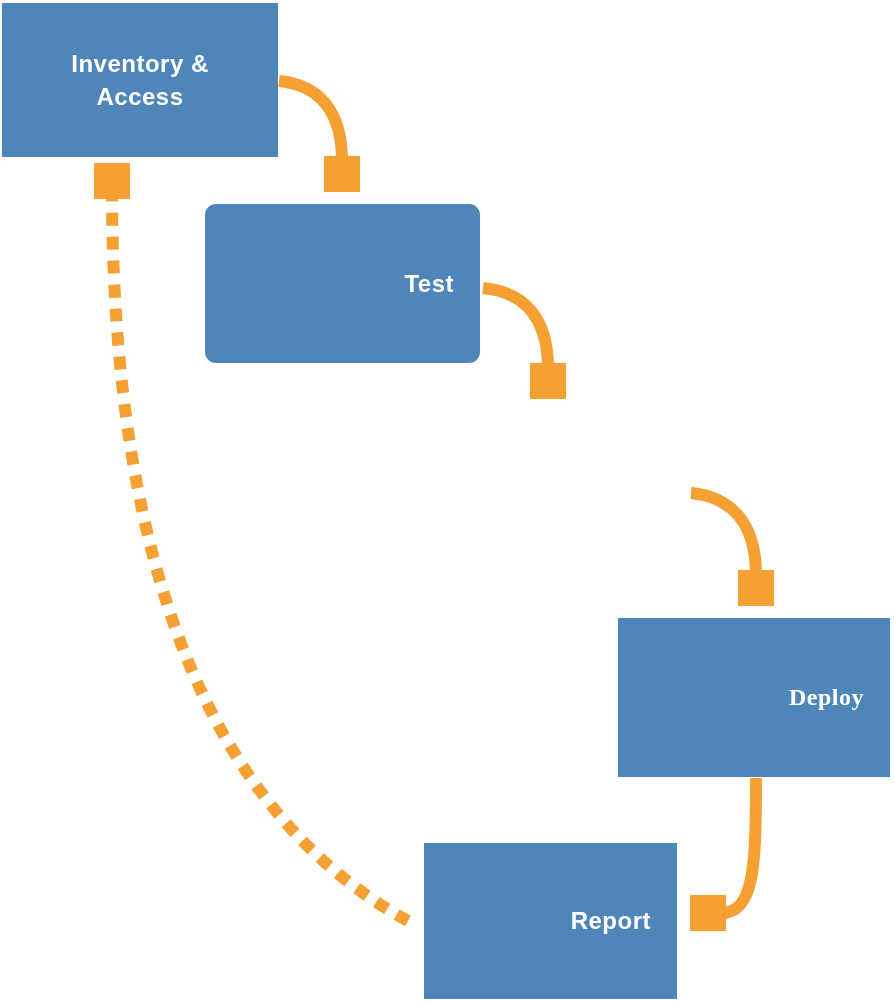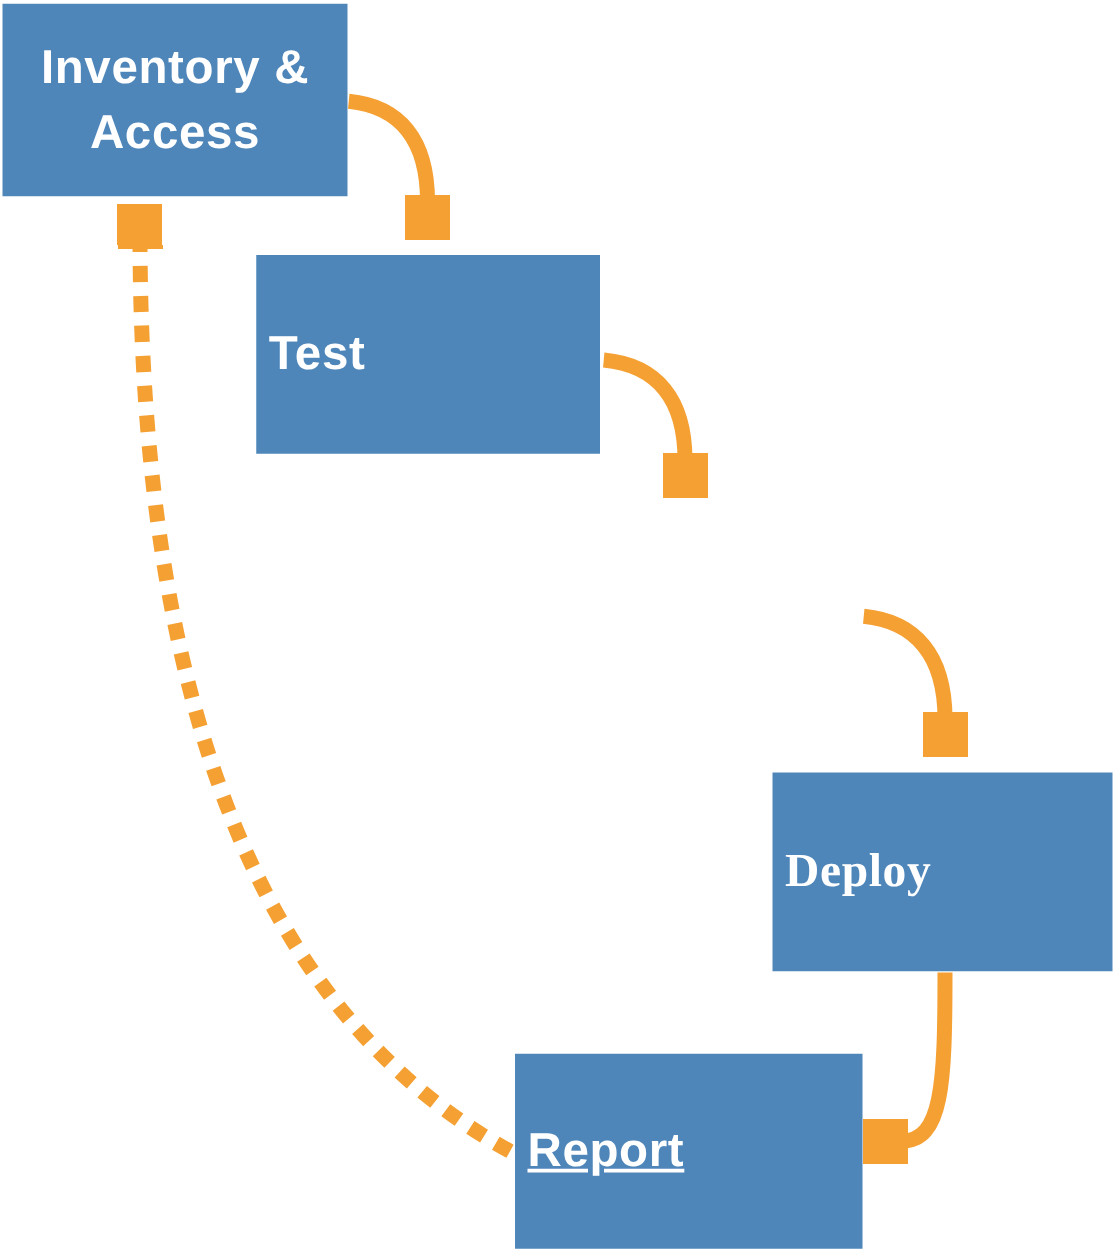--- a/index.html
+++ b/index.html
@@ -16,33 +16,33 @@
     overflow:hidden;
     position:relative;
   }
   .canvas{
     position:absolute;left:0;top:0;width:894px;height:1001px;
   }
   .node{
     position:absolute;
     background:var(--node-color);
     color:var(--text-color);
-    display:flex;align-items:center;justify-content:flex-start;
+    display:flex;align-items:center;justify-content:flex-end;
     text-align:center;
-    font-size:38px;font-weight:700;
+    font-size:24px;font-weight:700;
     line-height:1.38;
     letter-spacing:0.5px;
-    padding:0 10px;
+    padding:0 26px;
     box-sizing:border-box;
   }
   .node-1{left:2px;top:3px;width:276px;height:154px;}
-  .node-2{left:205px;top:204px;width:275px;height:159px;}
+  .node-2{left:205px;top:204px;width:275px;height:159px;border-radius:11px;}
   .node-3{left:412px;top:412px;width:276px;height:160px;}
   .node-4{left:618px;top:618px;width:272px;height:159px;font-family:Liberation Serif, serif;}
-  .node-5{left:412px;top:843px;width:278px;height:156px;text-decoration:underline;}
+  .node-5{left:424px;top:843px;width:253px;height:156px;}
   svg.arrows{
     position:absolute;left:0;top:0;width:894px;height:1001px;
     pointer-events:none;
   }
   svg.arrows path{
     fill:none;
     stroke:var(--arrow-color);
     stroke-width:12;
     stroke-linecap:butt;
   }

